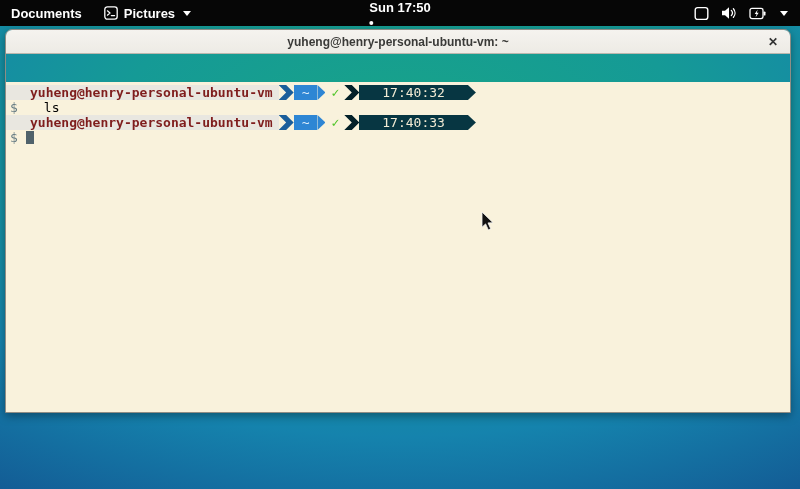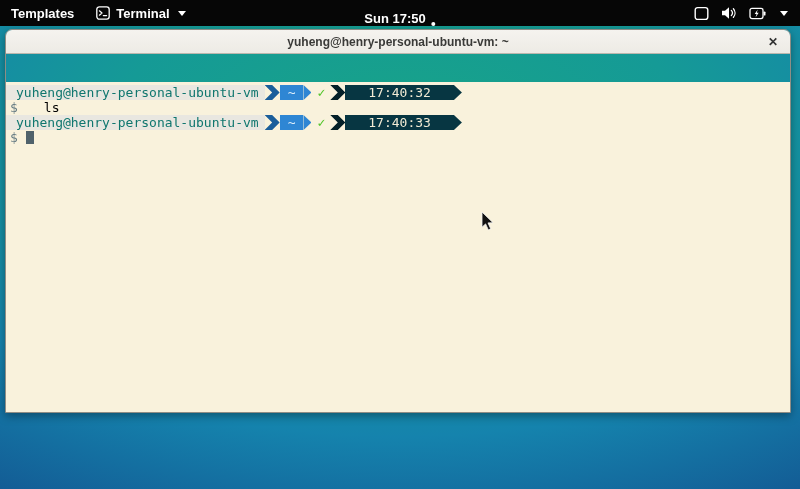--- a/index.html
+++ b/index.html
@@ -21,21 +21,21 @@
   .tb-left { display:flex; align-items:center; height:100%; }
   .tb-item { display:flex; align-items:center; gap:6px; padding:0 11px; height:100%; cursor:default; }
   .term-icon { display:inline-flex; align-items:center; }
   .caret-down {
     width:0; height:0; border-left:4px solid transparent;
     border-right:4px solid transparent; border-top:5px solid #fff;
     display:inline-block; margin-left:2px;
   }
   .tb-center {
     position:absolute; left:50%; transform:translateX(-50%);
-    display:flex; align-items:flex-end; gap:6px; height:100%; padding:0 8px;
+    display:flex; align-items:flex-start; gap:6px; height:100%; padding:0 8px;flex-direction:column;
   }
   .notif-dot { width:4px; height:4px; border-radius:50%; background:#fff; display:inline-block; }
   .tb-right { display:flex; align-items:center; gap:12px; padding:0 12px; height:100%; }
   .tb-right svg { display:block; }
 
   
   .window {
     position:absolute; left:5px; top:29px; width:786px; height:384px;
     border:1px solid #8f8d85; border-radius:7px 7px 0 0;
     box-shadow:0 3px 10px rgba(0,0,0,.35);
@@ -57,21 +57,21 @@
     flex:1 1 auto; background:#f9f2dc;
     font-family:"DejaVu Sans Mono", monospace;
     font-size:13px; line-height:15px; color:#52676f;
     padding-top:3px; position:relative;
   }
   .line { height:15px; white-space:pre; display:flex; align-items:stretch; }
   .pad { padding-left:4px; }
 
   
   .seg { display:inline-flex; align-items:center; height:15px; }
-  .seg.user { background:#e9e7e0; color:#0f766e; padding:0 6px 0 10px; }
+  .seg.user { background:#e9e7e0; color:#7f1d1d; padding:0 6px 0 24px;font-weight:bold; }
   .chev { width:15px; height:15px; flex:0 0 auto; }
   .chev.bluedark {
     background:#1b5e9b;
     clip-path:polygon(0% 0%, 50% 0%, 100% 50%, 50% 100%, 0% 100%, 50% 50%);
   }
   .seg.path { background:#2e86d4; color:#ddeefb; padding:0 8px; }
   .tip { width:8px; height:15px; flex:0 0 auto; clip-path:polygon(0 0, 100% 50%, 0 100%); }
   .tip.blue { background:#2e86d4; }
   .check { color:#4fc427; padding:0 5px 0 6px; font-weight:700; }
   .chev.dark {
@@ -89,30 +89,30 @@
     margin-top:1px; background:#50626b;
   }
 
   .pointer { position:absolute; left:481px; top:211px; z-index:40; }
 </style>
 </head>
 <body>
 
 <div class="topbar">
   <div class="tb-left">
-    <div class="tb-item">Templates</div>
+    <div class="tb-item">Documents</div>
     <div class="tb-item">
       <span class="term-icon">
         <svg width="14" height="14" viewBox="0 0 14 14">
           <rect x="0.8" y="0.8" width="12.4" height="12.4" rx="2.6" fill="none" stroke="#fff" stroke-width="1.3"></rect>
           <path d="M3.4 4.8 L6 7 L3.4 9.2" fill="none" stroke="#fff" stroke-width="1.2" stroke-linecap="round" stroke-linejoin="round"></path>
           <line x1="7.3" y1="9.6" x2="10.6" y2="9.6" stroke="#fff" stroke-width="1.2" stroke-linecap="round"></line>
         </svg>
       </span>
-      <span>Terminal</span>
+      <span>Pictures</span>
       <span class="caret-down"></span>
     </div>
   </div>
 
   <div class="tb-center">
     <span>Sun 17:50</span>
     <span class="notif-dot"></span>
   </div>
 
   <div class="tb-right">

